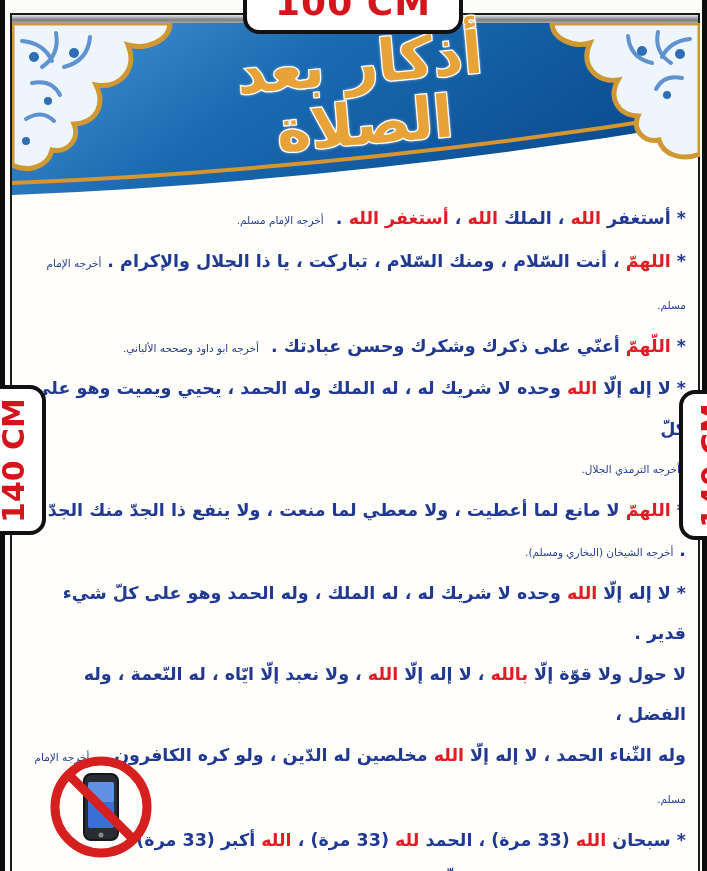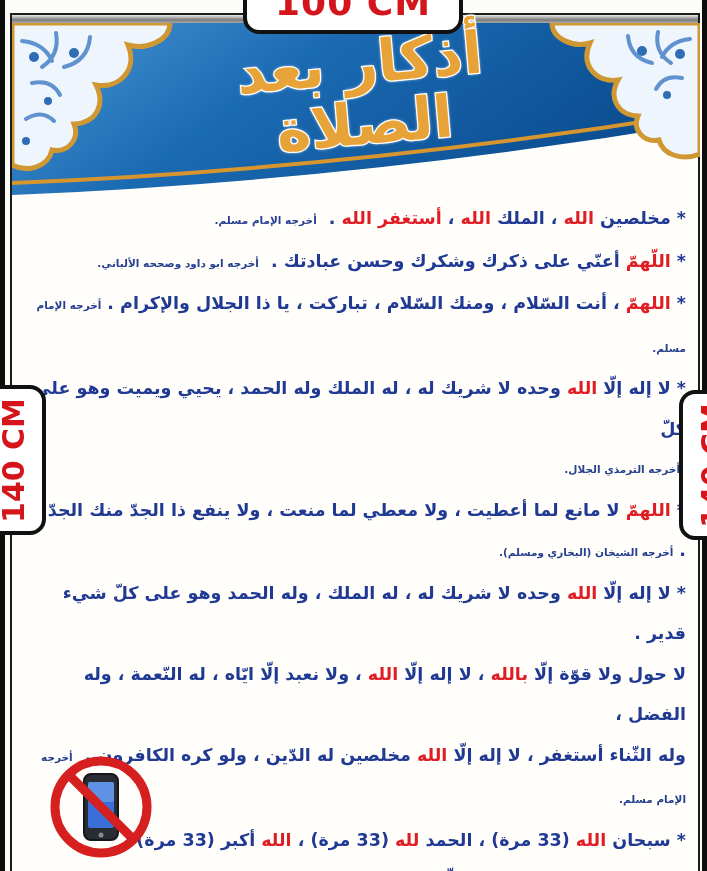--- a/index.html
+++ b/index.html
@@ -29,21 +29,21 @@
   .cm-right{right:-38px;top:390px;width:58px;height:142px;font-size:30px;}
   .cm-left span,.cm-right span{transform:rotate(-90deg);white-space:nowrap;display:block;}
   
   .content{position:absolute;left:16px;right:13px;top:196px;z-index:3;
            direction:rtl;text-align:right;padding:2px 8px 0 6px;}
   .line{display:block;line-height:40.5px;min-height:40.5px;font-weight:bold;
         font-size:17.5px;color:#203a94;white-space:normal;}
   .line.spread{display:flex;align-items:center;}
   .seg-navy{color:#203a94;}
   .seg-red{color:#e01d24;}
-  .seg-src{color:#27408f;font-size:10.5px;font-weight:bold;margin-inline-start:6px;}
+  .seg-src{color:#27408f;font-size:10.5px;font-weight:normal;margin-inline-start:6px;}
   .seg-rednote{color:#e01d24;font-size:15.5px;margin-inline-start:auto;margin-inline-end:115px;}
   
   .no-phone{position:absolute;left:46px;top:752px;width:110px;height:110px;z-index:4;}
 </style>
 </head>
 <body>
 
 <div class="page">
 
   <div class="edge left"></div>
@@ -79,31 +79,31 @@
         <path d="M10,16 q20,2 28,18 M42,9 q4,20 -13,31 M72,13 q-2,22 -24,27 M18,55 q18,-4 26,11" fill="none" stroke="#5f92cf" stroke-width="4" stroke-linecap="round"></path>
         <circle cx="20" cy="31" r="5" fill="#2f6db5"></circle>
           <circle cx="58" cy="28" r="5" fill="#2f6db5"></circle>
         <circle cx="33" cy="72" r="4" fill="#2f6db5"></circle>
       </g>
     </svg>
     <div class="banner-title">أذكار بعد الصلاة</div>
   </div>
 
   <div class="content">
-      <div class="line"><span class="seg-navy">* مخلصين </span><span class="seg-red">الله</span><span class="seg-navy"> ، الملك </span><span class="seg-red">الله</span><span class="seg-navy"> ، </span><span class="seg-red">أستغفر الله</span><span class="seg-navy"> . </span><span class="seg-src">أخرجه الإمام مسلم.</span></div>
+      <div class="line"><span class="seg-navy">* أستغفر </span><span class="seg-red">الله</span><span class="seg-navy"> ، الملك </span><span class="seg-red">الله</span><span class="seg-navy"> ، </span><span class="seg-red">أستغفر الله</span><span class="seg-navy"> . </span><span class="seg-src">أخرجه الإمام مسلم.</span></div>
+      <div class="line"><span class="seg-navy">* </span><span class="seg-red">اللهمّ</span><span class="seg-navy"> ، أنت السّلام ، ومنك السّلام ، تباركت ، يا ذا الجلال والإكرام .</span><span class="seg-src">أخرجه الإمام مسلم.</span></div>
       <div class="line"><span class="seg-navy">* </span><span class="seg-red">اللّهمّ</span><span class="seg-navy"> أعنّي على ذكرك وشكرك وحسن عبادتك . </span><span class="seg-src">أخرجه ابو داود وصححه الألباني.</span></div>
-      <div class="line"><span class="seg-navy">* </span><span class="seg-red">اللهمّ</span><span class="seg-navy"> ، أنت السّلام ، ومنك السّلام ، تباركت ، يا ذا الجلال والإكرام .</span><span class="seg-src">أخرجه الإمام مسلم.</span></div>
       <div class="line"><span class="seg-navy">* لا إله إلّا </span><span class="seg-red">الله</span><span class="seg-navy"> وحده لا شريك له ، له الملك وله الحمد ، يحيي ويميت وهو على كلّ</span></div>
       <div class="line spread">
         <span class="seg-src">أخرجه الترمذي الجلال.</span>
       </div>
       <div class="line"><span class="seg-navy">* </span><span class="seg-red">اللهمّ</span><span class="seg-navy"> لا مانع لما أعطيت ، ولا معطي لما منعت ، ولا ينفع ذا الجدّ منك الجدّ .</span><span class="seg-src">أخرجه الشيخان (البخاري ومسلم).</span></div>
       <div class="line"><span class="seg-navy">* لا إله إلّا </span><span class="seg-red">الله</span><span class="seg-navy"> وحده لا شريك له ، له الملك ، وله الحمد وهو على كلّ شيء قدير .</span></div>
       <div class="line"><span class="seg-navy">لا حول ولا قوّة إلّا </span><span class="seg-red">بالله</span><span class="seg-navy"> ، لا إله إلّا </span><span class="seg-red">الله</span><span class="seg-navy"> ، ولا نعبد إلّا ايّاه ، له النّعمة ، وله الفضل ،</span></div>
-      <div class="line"><span class="seg-navy">وله الثّناء أستغفر ، لا إله إلّا </span><span class="seg-red">الله</span><span class="seg-navy"> مخلصين له الدّين ، ولو كره الكافرون . </span><span class="seg-src">أخرجه الإمام مسلم.</span></div>
+      <div class="line"><span class="seg-navy">وله الثّناء الحمد ، لا إله إلّا </span><span class="seg-red">الله</span><span class="seg-navy"> مخلصين له الدّين ، ولو كره الكافرون . </span><span class="seg-src">أخرجه الإمام مسلم.</span></div>
       <div class="line"><span class="seg-navy">* سبحان </span><span class="seg-red">الله</span><span class="seg-navy"> (33 مرة) ، الحمد </span><span class="seg-red">لله</span><span class="seg-navy"> (33 مرة) ، </span><span class="seg-red">الله</span><span class="seg-navy"> أكبر (33 مرة)</span></div>
       <div class="line"><span class="seg-navy">ويقال تمام المائة (( لا إله إلّا </span><span class="seg-red">الله</span><span class="seg-navy"> وحده لا شريك له ، له الملك ، وله الحمد وهو</span></div>
     </div>
 
   <div class="no-phone">
     <svg width="110" height="110" viewBox="0 0 110 110">
       <rect x="38" y="22" width="34" height="66" rx="7" fill="#2a2c33" stroke="#15161a" stroke-width="2"></rect>
       <rect x="42" y="30" width="26" height="46" rx="2" fill="#3a6fd8"></rect>
       <rect x="42" y="30" width="26" height="20" rx="2" fill="#6fa0ea" opacity="0.7"></rect>
       <circle cx="55" cy="83" r="2.5" fill="#888"></circle>

